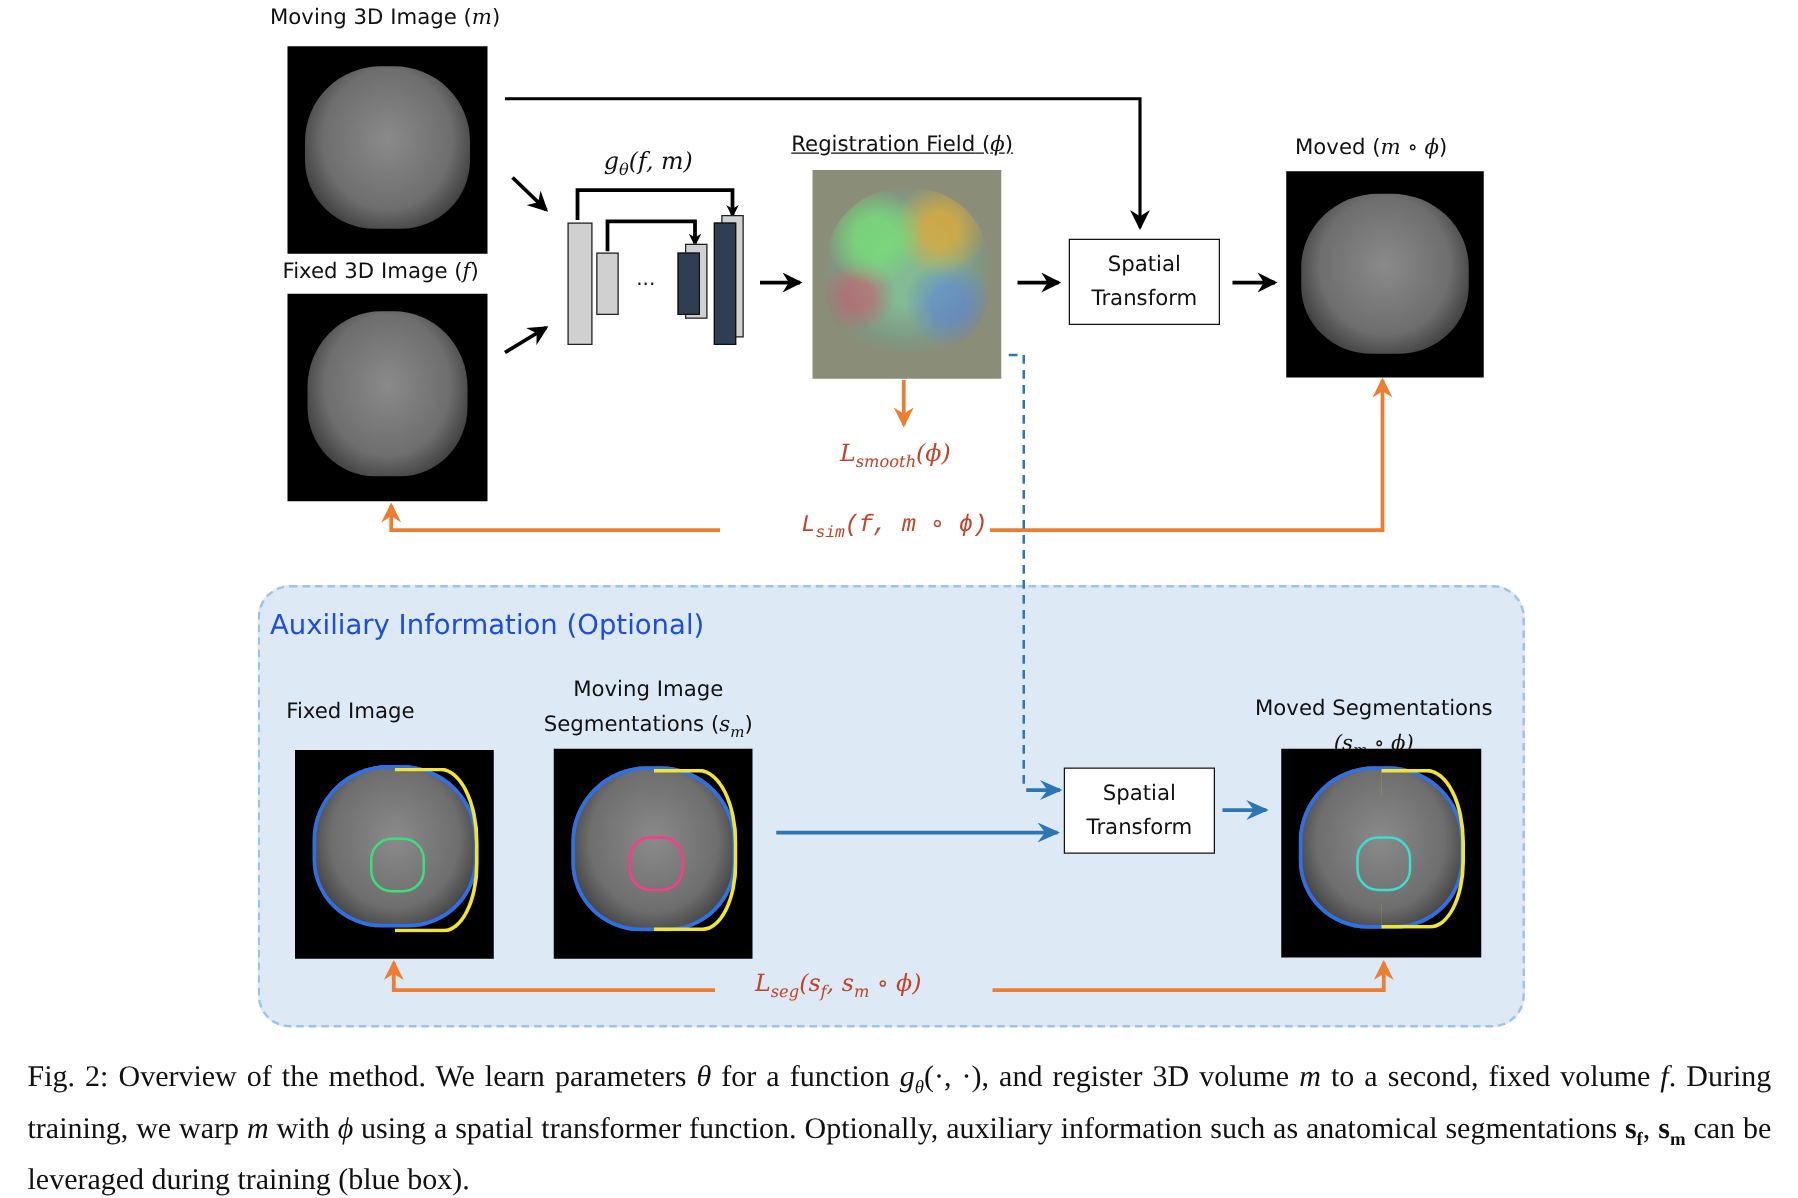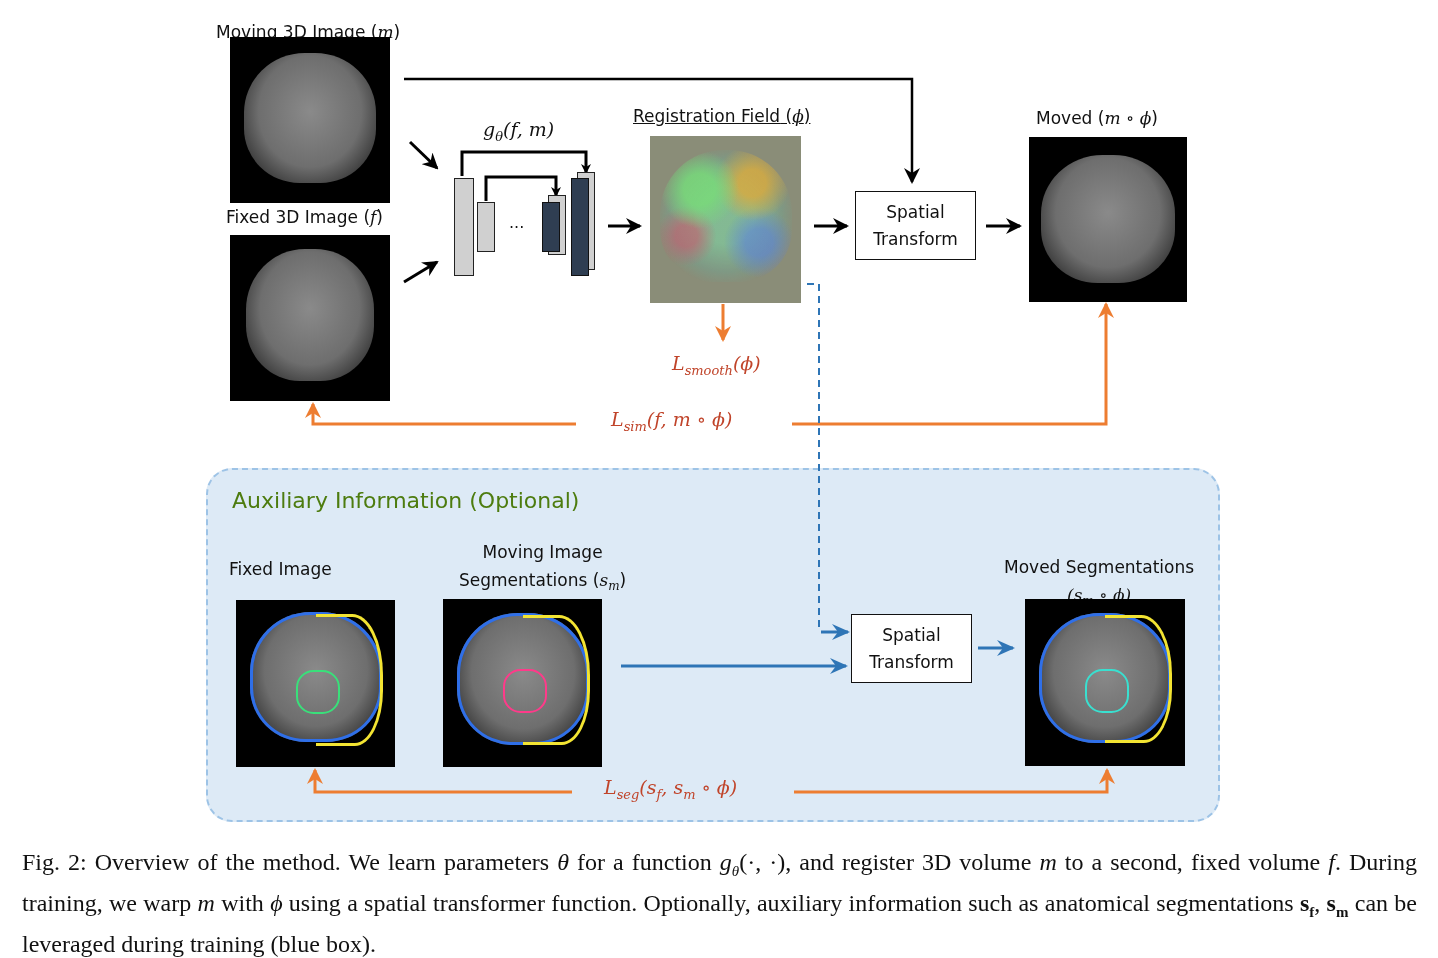--- a/index.html
+++ b/index.html
@@ -3,21 +3,21 @@
 <meta charset="utf-8">
 <style>
   html, body { margin: 0; padding: 0; background: #ffffff; }
   body { width: 1438px; height: 958px; position: relative; overflow: hidden; font-family: "DejaVu Sans", sans-serif; }
   .abs { position: absolute; }
   .lbl { position: absolute; font-family: "DejaVu Sans", sans-serif; font-size: 17px; color: #111; white-space: nowrap; text-align: center; }
   .math { font-family: "DejaVu Serif", serif; font-style: italic; }
   .loss { position: absolute; font-family: "DejaVu Serif", serif; font-style: italic; font-size: 19px; color: #c0442a; white-space: nowrap; background: transparent; }
   .loss sub { font-size: 13px; }
   .aux-box { position: absolute; left: 206px; top: 468px; width: 1014px; height: 354px; background: #ddeaf6; border: 2px dashed #9dc3e6; border-radius: 26px; box-sizing: border-box; }
-  .aux-title { position: absolute; left: 232px; top: 488px; font-size: 22px; color: #4d7c0f; font-family: "DejaVu Sans", sans-serif; white-space: nowrap; }
+  .aux-title { position: absolute; left: 216px; top: 488px; font-size: 22px; color: #1d4ed8; font-family: "DejaVu Sans", sans-serif; white-space: nowrap; }
   .stbox { position: absolute; background: #fff; border: 1.5px solid #111; box-sizing: border-box; display: flex; flex-direction: column; align-items: center; justify-content: center; font-size: 17px; color: #111; line-height: 27px; font-family: "DejaVu Sans", sans-serif; }
   .brain { position: absolute; background: #000; overflow: hidden; }
   .brain .tissue { position: absolute; border-radius: 46% 46% 42% 42%; background: radial-gradient(ellipse at 50% 45%, #8a8a8a 0%, #6e6e6e 55%, #3a3a3a 80%, #000 100%); }
   .caption { position: absolute; left: 22px; top: 846px; width: 1395px; font-family: "Liberation Serif", serif; font-size: 24px; line-height: 32px; color: #111; text-align: justify; }
   .caption .it { font-style: italic; }
   .caption .bf { font-weight: bold; font-family: "Liberation Serif", serif; }
   .caption sub { font-size: 15px; }
 </style>
 </head>
 <body>
@@ -65,21 +65,21 @@
   <line x1="821" y1="632" x2="848" y2="632" stroke="#2e75b6" stroke-width="3" marker-end="url(#ah-blue)"></line>
 
   <line x1="621" y1="666" x2="846" y2="666" stroke="#2e75b6" stroke-width="3" marker-end="url(#ah-blue)"></line>
 
   <line x1="978" y1="648" x2="1013" y2="648" stroke="#2e75b6" stroke-width="3" marker-end="url(#ah-blue)"></line>
 
   <path d="M572,792 L315,792 L315,770" stroke="#ed7d31" stroke-width="3" fill="none" marker-end="url(#ah-orange)"></path>
   <path d="M794,792 L1107,792 L1107,770" stroke="#ed7d31" stroke-width="3" fill="none" marker-end="url(#ah-orange)"></path>
 </svg>
 
-<div class="lbl" style="left:216px;top:22px;">
+<div class="lbl" style="left:216px;top:4px;">
   <span>Moving 3D Image</span>
   (<span class="math">m</span>)
 </div>
 <div class="brain" style="left:230px;top:37px;width:160px;height:166px;">
   <div class="tissue" style="left:14px;top:16px;width:132px;height:130px;"></div>
 </div>
 
 <div class="lbl" style="left:226px;top:207px;">
   <span>Fixed 3D Image</span>
   (<span class="math">f</span>)
@@ -122,34 +122,34 @@
 </div>
 
 <div class="lbl" style="left:1036px;top:108px;">
   <span>Moved</span>
   (<span class="math">m ∘ ϕ</span>)
 </div>
 <div class="brain" style="left:1029px;top:137px;width:158px;height:165px;">
   <div class="tissue" style="left:12px;top:18px;width:134px;height:128px;"></div>
 </div>
 
-<div class="loss" style="left:611px;top:408px;">
+<div class="loss" style="left:641px;top:408px;font-family:Liberation Mono, monospace;">
   <span>L</span><sub>sim</sub><span>(f, m ∘ ϕ)</span>
 </div>
 
 <div class="lbl" style="left:229px;top:541px;line-height:28px;margin-top:14px;">
   <div>Fixed Image</div>
 </div>
 <div class="brain" style="left:236px;top:600px;width:159px;height:167px;">
   <div class="tissue" style="left:14px;top:12px;width:132px;height:130px;box-shadow: inset 0 0 0 3px #2f6fe8;"></div>
   <div style="position:absolute;left:80px;top:14px;width:64px;height:126px;border:3px solid #f3e432;border-left:none;border-radius:0 46% 42% 0;"></div>
   <div style="position:absolute;left:60px;top:70px;width:40px;height:40px;border:2px solid #39e07a;border-radius:40%;"></div>
 </div>
 
-<div class="lbl" style="left:435px;top:538px;line-height:28px;margin-left:24px;">
+<div class="lbl" style="left:435px;top:538px;line-height:28px;">
   <div>Moving Image</div>
   <div><span>Segmentations</span> (<span class="math">s</span><sub class="math" style="font-size:12px;">m</sub>)</div>
 </div>
 <div class="brain" style="left:443px;top:599px;width:159px;height:168px;">
   <div class="tissue" style="left:14px;top:14px;width:132px;height:132px;box-shadow: inset 0 0 0 3px #2f6fe8;"></div>
   <div style="position:absolute;left:80px;top:16px;width:64px;height:124px;border:3px solid #f3e432;border-left:none;border-radius:0 46% 42% 0;"></div>
   <div style="position:absolute;left:60px;top:70px;width:40px;height:40px;border:2px solid #ff3a8a;border-radius:40%;"></div>
 </div>
 
 <div class="stbox" style="left:851px;top:614px;width:121px;height:69px;">

